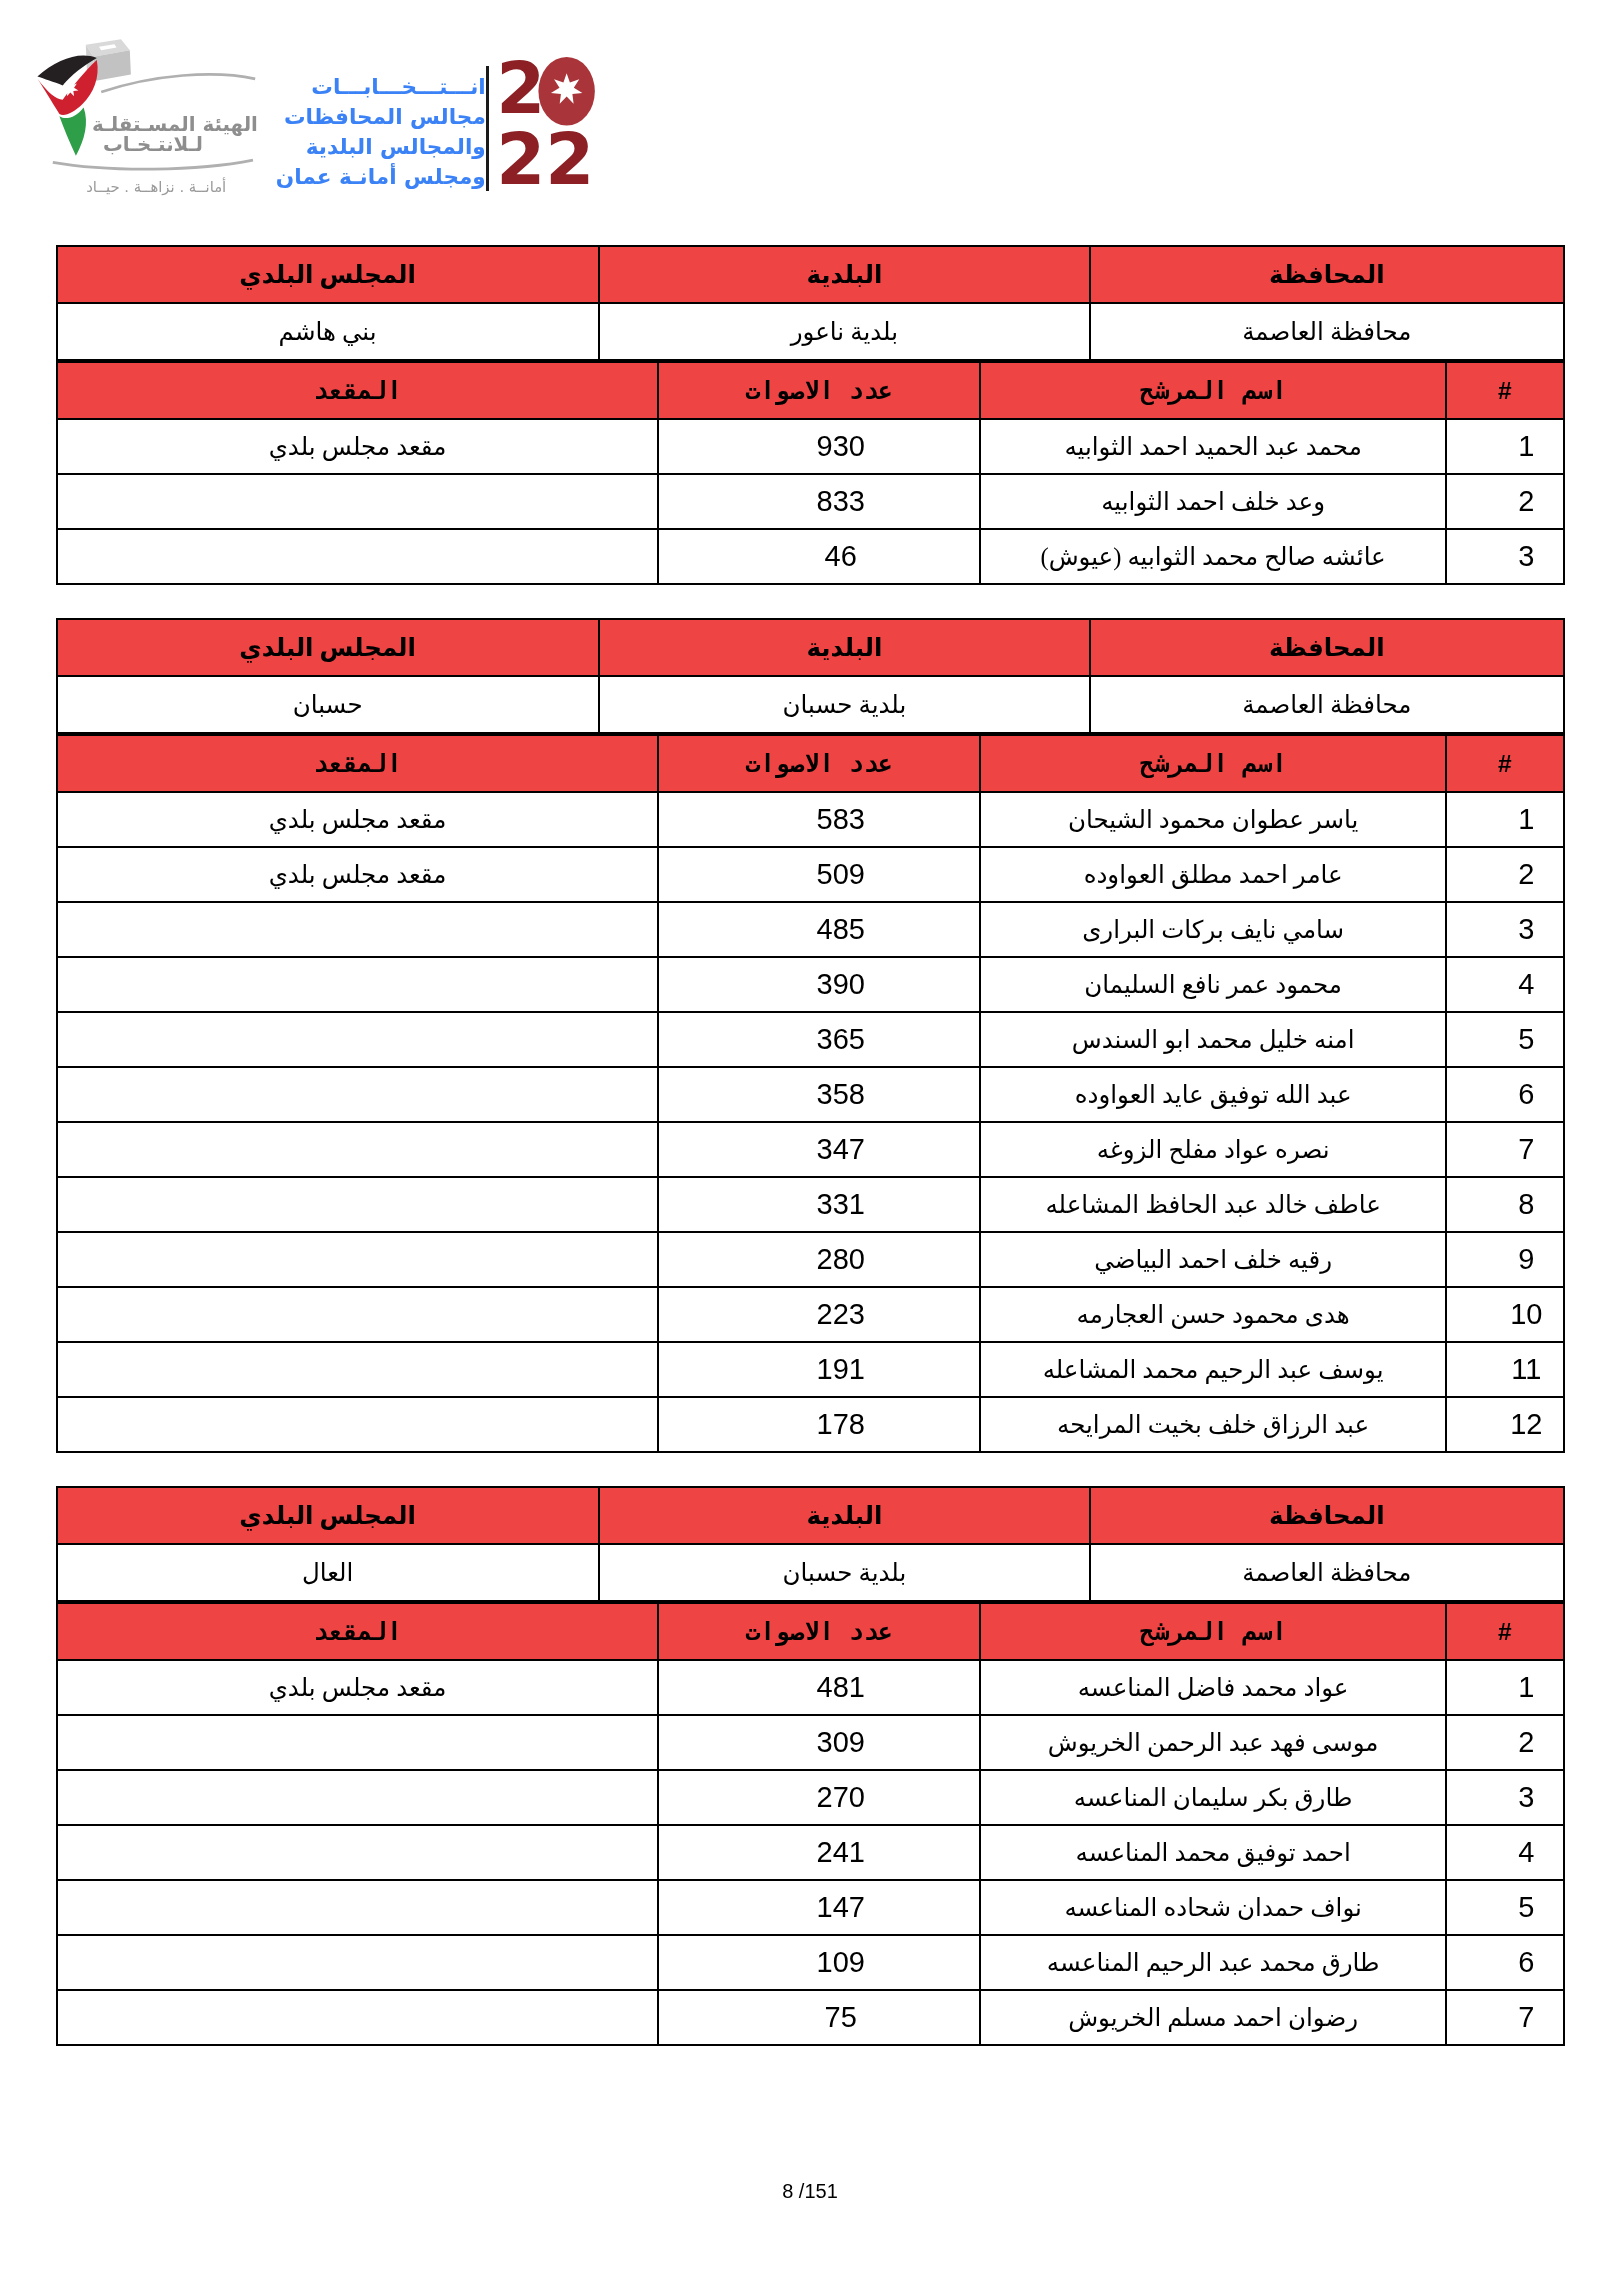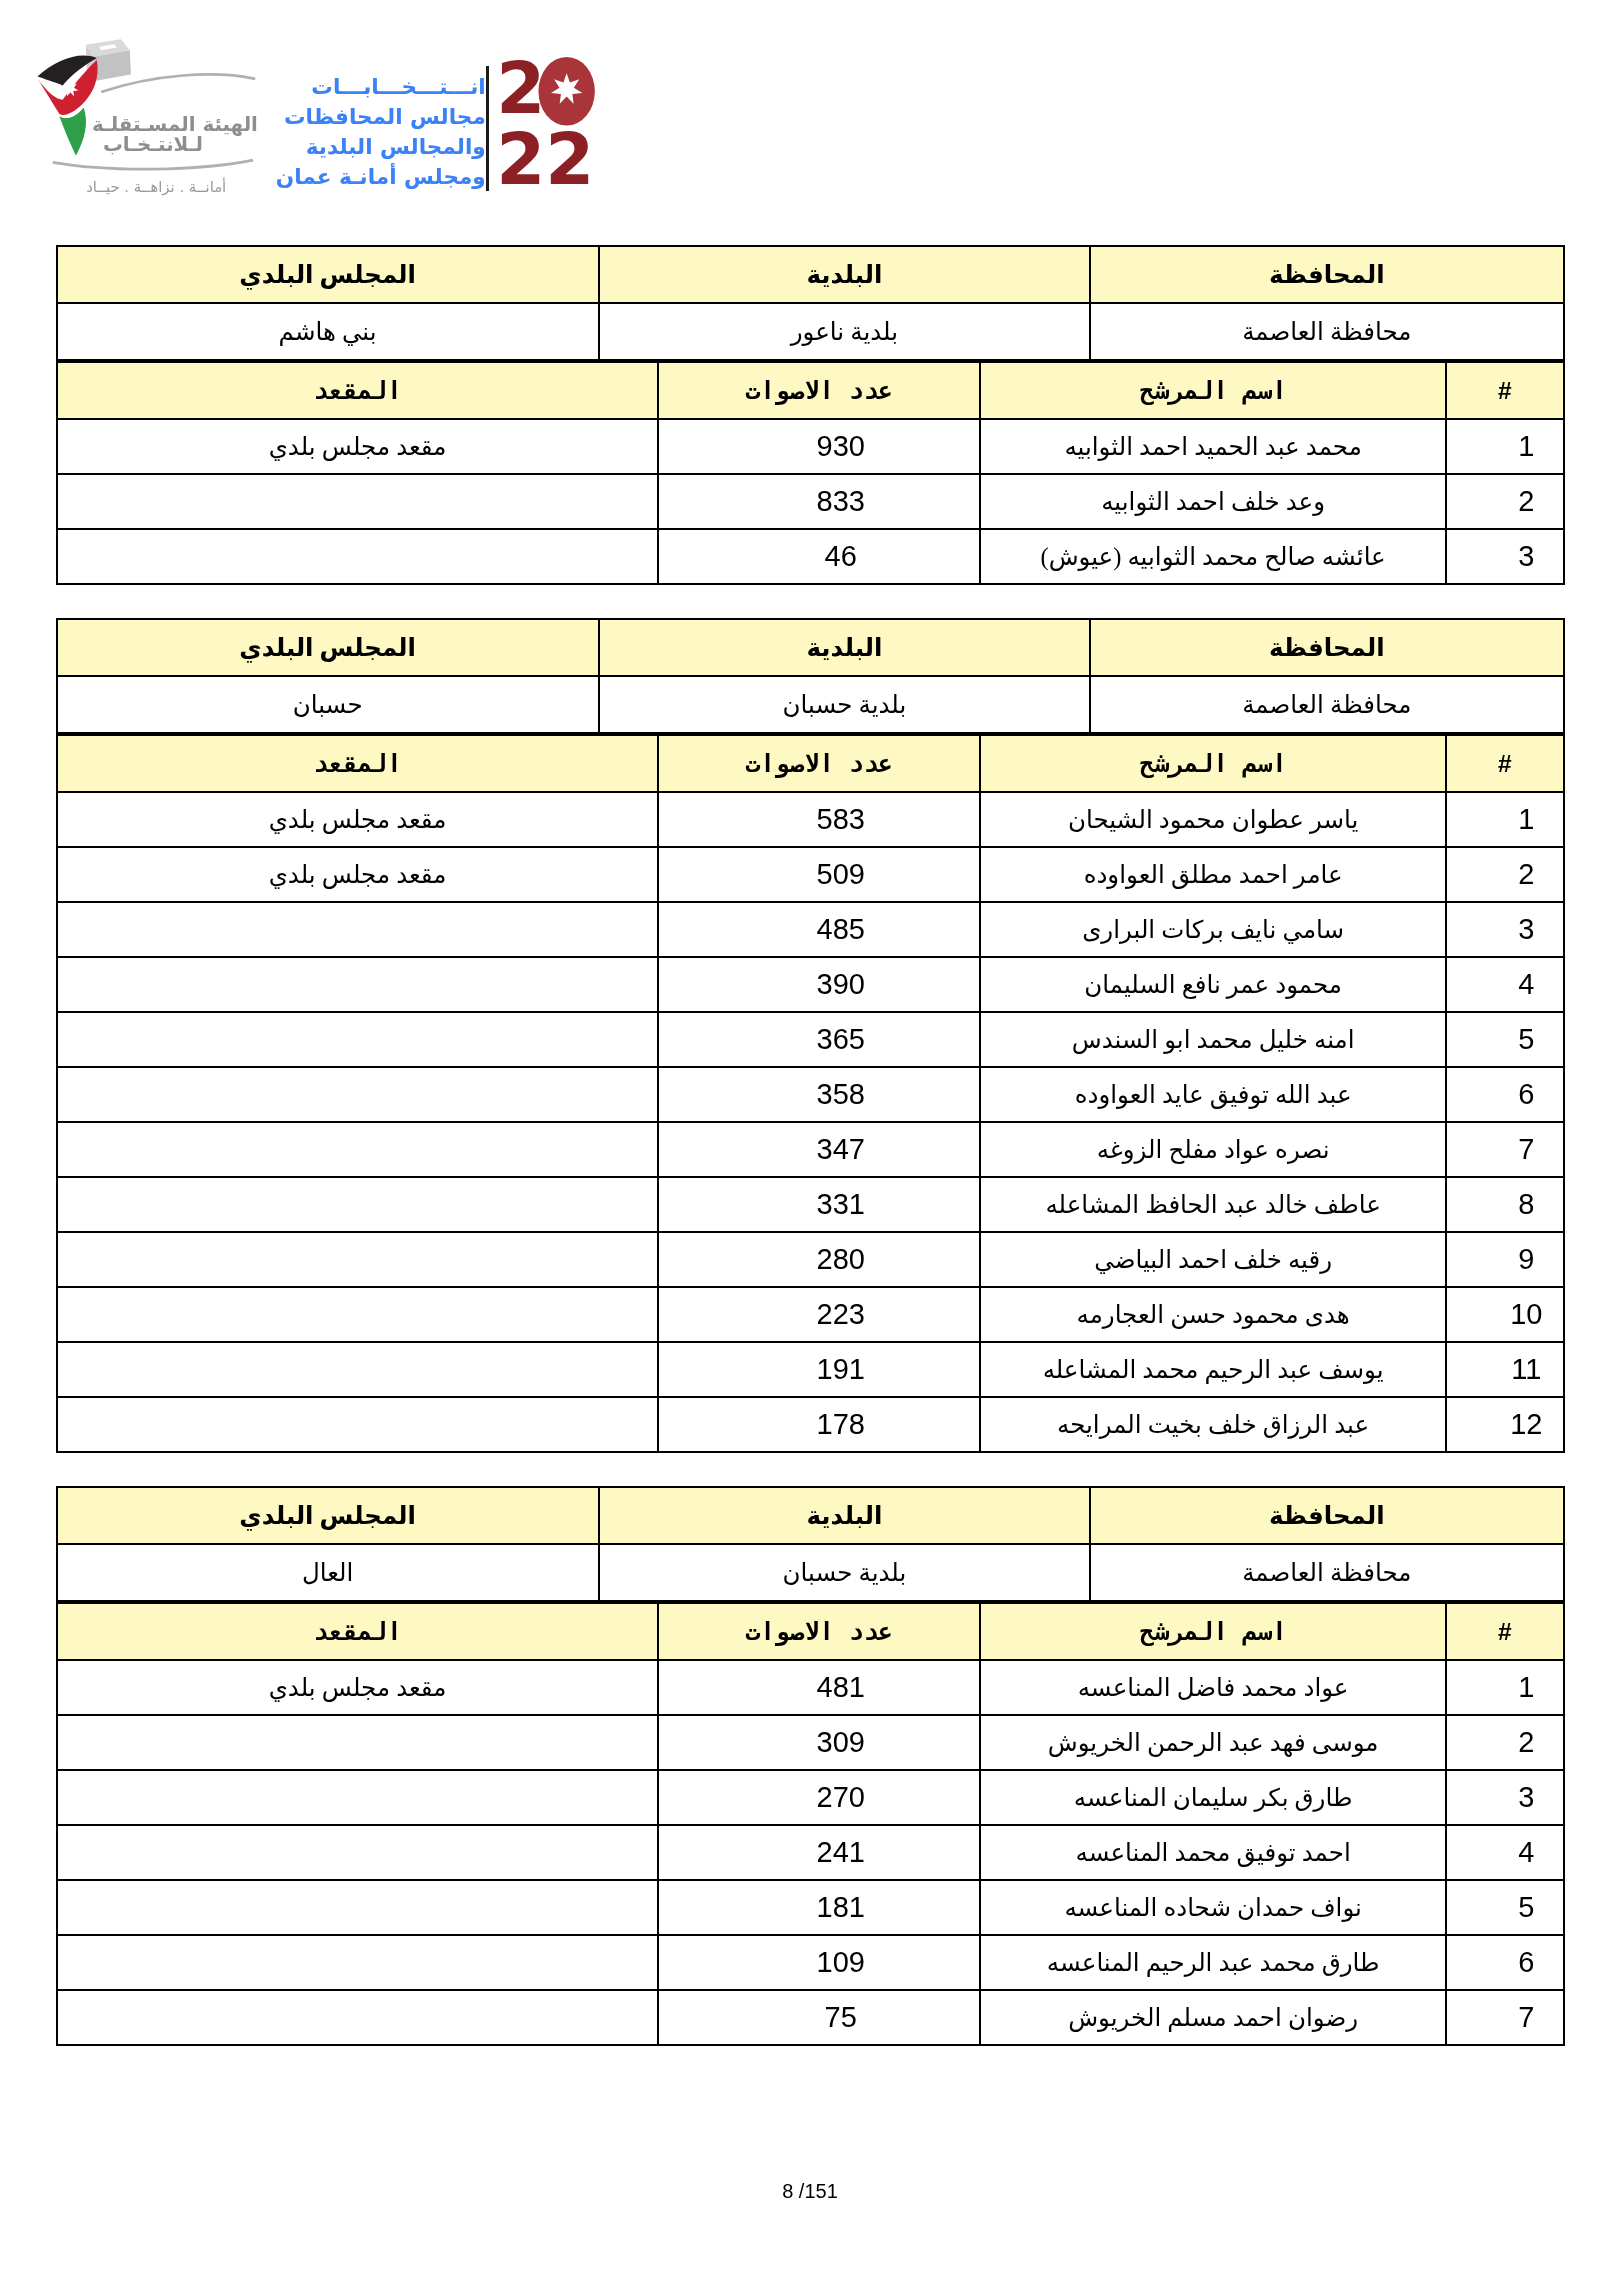--- a/index.html
+++ b/index.html
@@ -36,21 +36,21 @@
   .table-group table {
     width: 100%; border-collapse: collapse; table-layout: fixed;
     direction: rtl;
   }
   .table-group td {
     border: 2px solid #000; border-top-width: 2.9px; border-bottom-width: 2.9px;
     text-align: center; vertical-align: middle;
     font-size: 24.5px; overflow: hidden;
     font-family: "Liberation Serif", "DejaVu Sans", sans-serif;
   }
-  .table-group tr.head td { background: #fef9c3; font-weight: bold; }
+  .table-group tr.head td { background: #ef4444; font-weight: bold; }
   .info-table td { height: 53px; }
   .cand-table thead td { height: 53px; font-family: Liberation Mono, monospace; }
   .cand-table tbody td { height: 51px; }
   
   .c-gov { width: 31.4%; }
   .c-mun { width: 32.6%; }
   .c-cou { width: 36.0%; }
   
   .c-rank  { width: 7.6%;  }
   .c-name  { width: 31.0%; }
@@ -312,21 +312,21 @@
           </tr>
           <tr>
             <td class="c-rank">4</td>
             <td class="c-name">احمد توفيق محمد المناعسه</td>
             <td class="c-votes">241</td>
             <td class="c-seat"></td>
           </tr>
           <tr>
             <td class="c-rank">5</td>
             <td class="c-name">نواف حمدان شحاده المناعسه</td>
-            <td class="c-votes">181</td>
+            <td class="c-votes">147</td>
             <td class="c-seat"></td>
           </tr>
           <tr>
             <td class="c-rank">6</td>
             <td class="c-name">طارق محمد عبد الرحيم المناعسه</td>
             <td class="c-votes">109</td>
             <td class="c-seat"></td>
           </tr>
           <tr>
             <td class="c-rank">7</td>

